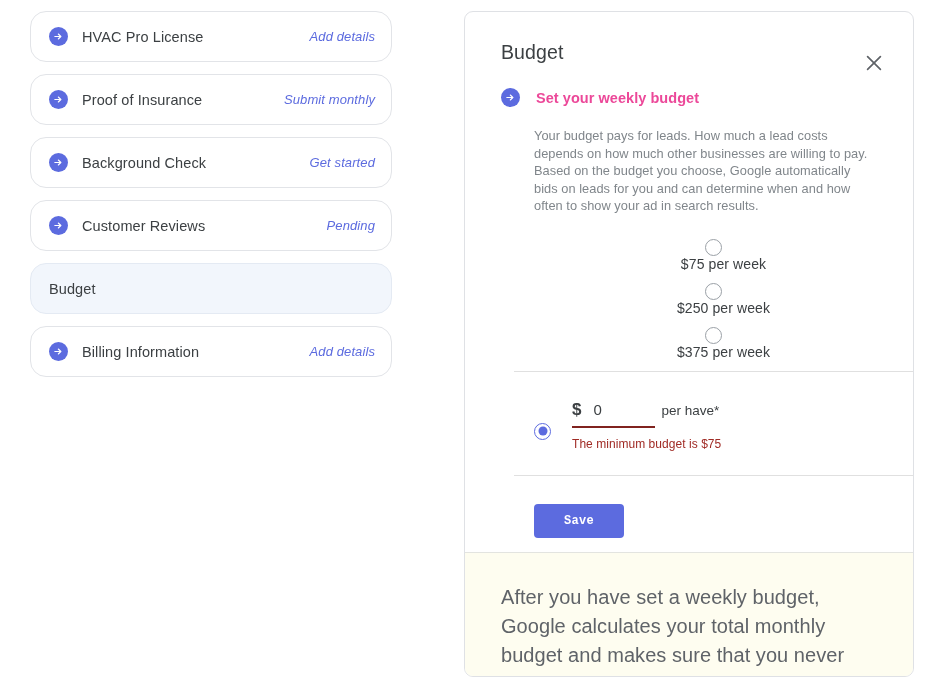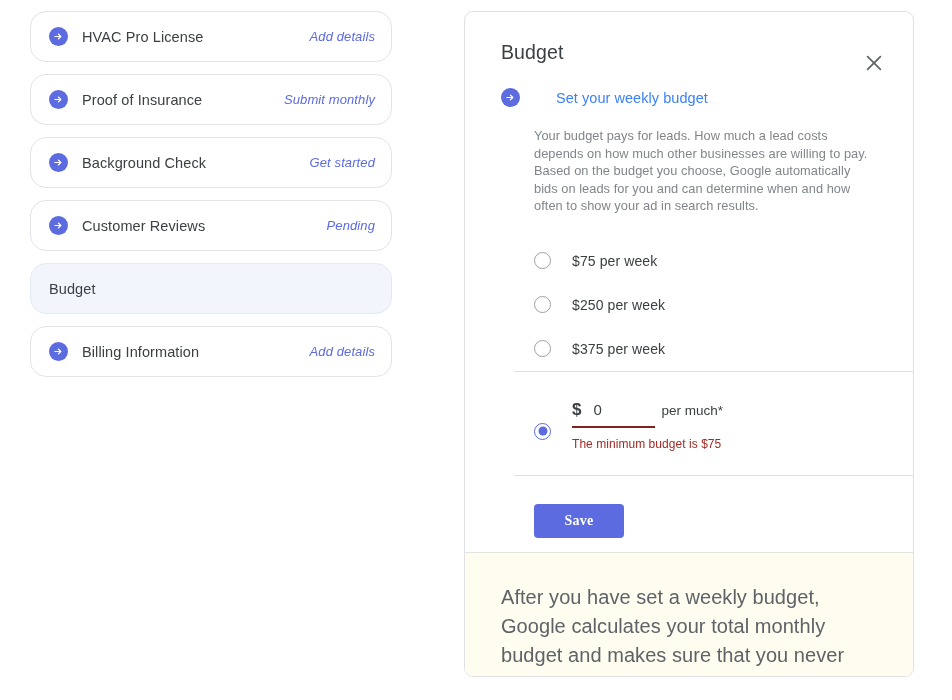--- a/index.html
+++ b/index.html
@@ -110,43 +110,43 @@
   }
 
   .section-heading-row {
     display: flex;
     align-items: center;
     padding: 30px 0 0 36px;
   }
   .section-heading-row .arrow-icon { margin-right: 16px; }
   .section-heading {
     font-size: 14.5px;
-    font-weight: normal;
-    color: #3b82f6;
+    font-weight: bold;
+    color: #ec4899;
     letter-spacing: .05px;
-    margin-left: 20px;
   }
 
   .section-desc {
     margin: 20px 36px 0 69px;
     font-size: 12.8px;
     line-height: 17.5px;
     color: #80868b;
     letter-spacing: .05px;
     max-width: 348px;
   }
 
   .options {
     margin: 24px 0 0 69px;
   }
   .option-row {
     display: flex;
     align-items: center;
     height: 44px;
     cursor: pointer;
+    flex-direction: column;
   }
   .radio {
     flex: 0 0 auto;
     width: 17px;
     height: 17px;
     border-radius: 50%;
     border: 1.6px solid #9aa0a6;
     box-sizing: border-box;
     margin-right: 21px;
   }
@@ -234,22 +234,22 @@
   .save-button {
     display: inline-flex;
     align-items: center;
     justify-content: center;
     width: 90px;
     height: 34px;
     background: #5c6bdf;
     color: #ffffff;
     border: 0;
     border-radius: 4px;
-    font-family: Liberation Serif, serif;
-    font-size: 14px;
+    font-family: Liberation Mono, monospace;
+    font-size: 12px;
     font-weight: bold;
     letter-spacing: .3px;
     cursor: pointer;
   }
 
   .dialog-footer {
     flex: 0 0 auto;
     background: #fefdf0;
     border-top: 1px solid #e3e4e0;
     padding: 30px 36px 30px 36px;
@@ -369,21 +369,21 @@
     </div>
 
     <div class="divider"></div>
 
     <div class="custom-block">
       <span class="radio checked"></span>
       <div class="custom-fields">
         <div class="amount-line">
           <span class="currency">$</span>
           <input class="amount-input" type="text" value="0" style="">
-          <span class="per-week">per much*</span>
+          <span class="per-week">per have*</span>
         </div>
         <div class="amount-underline"></div>
         <div class="error-text">The minimum budget is $75</div>
       </div>
     </div>
 
     <div class="divider" style="margin-top:24px;"></div>
 
     <div class="actions">
       <button class="save-button">Save</button>

